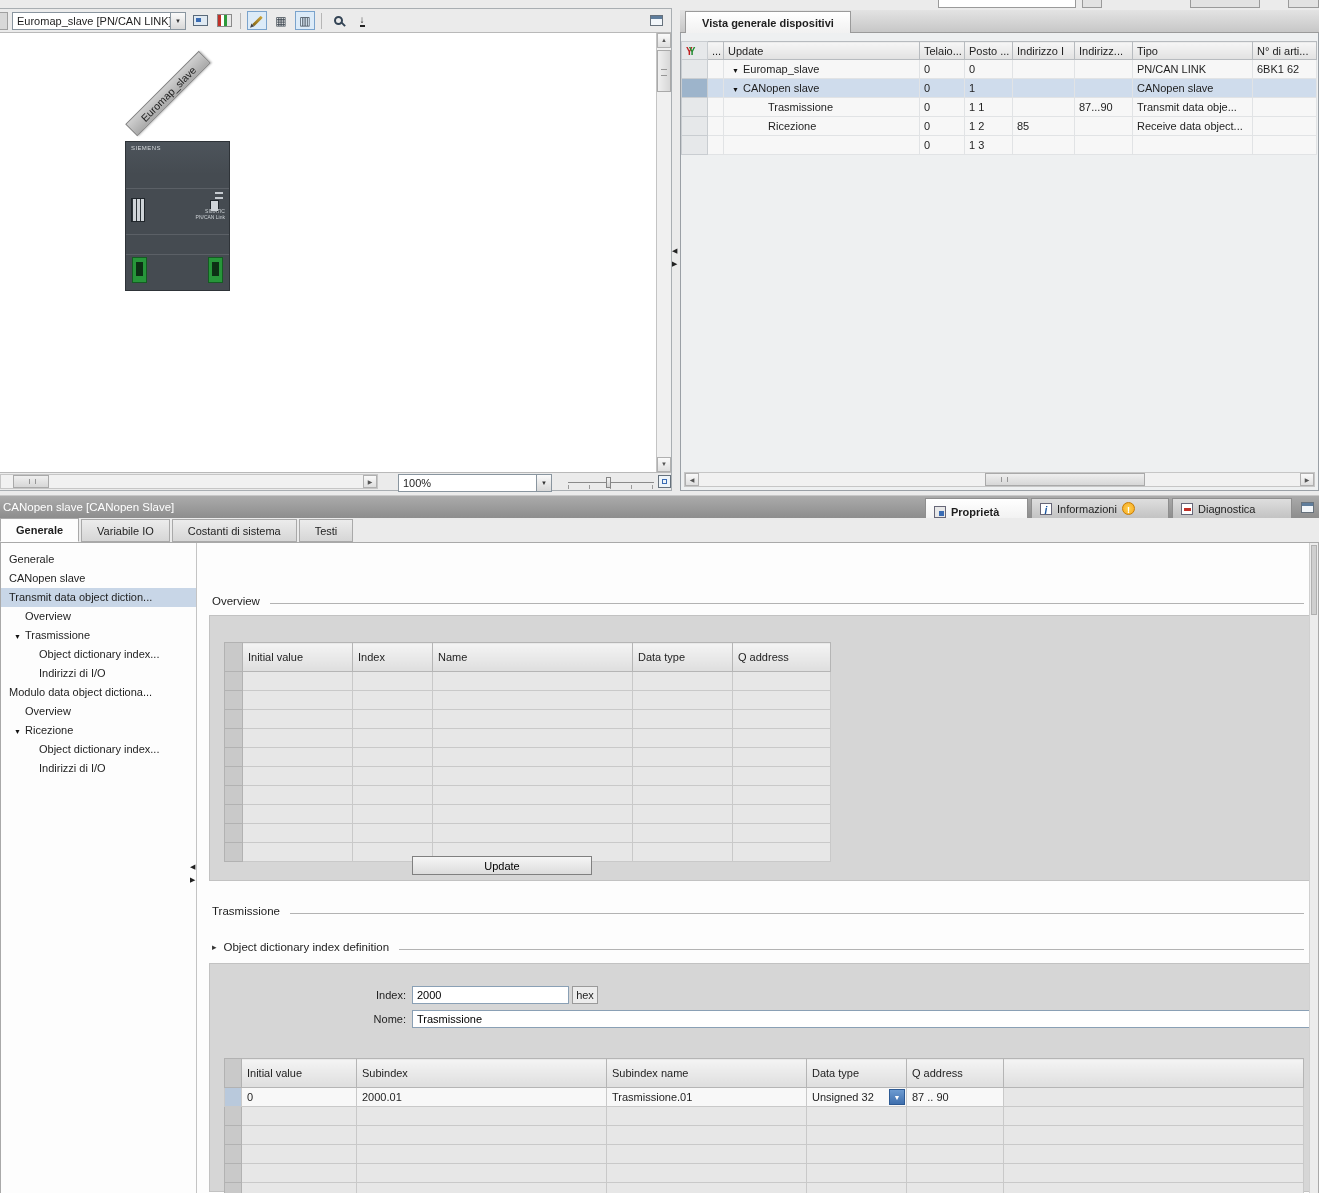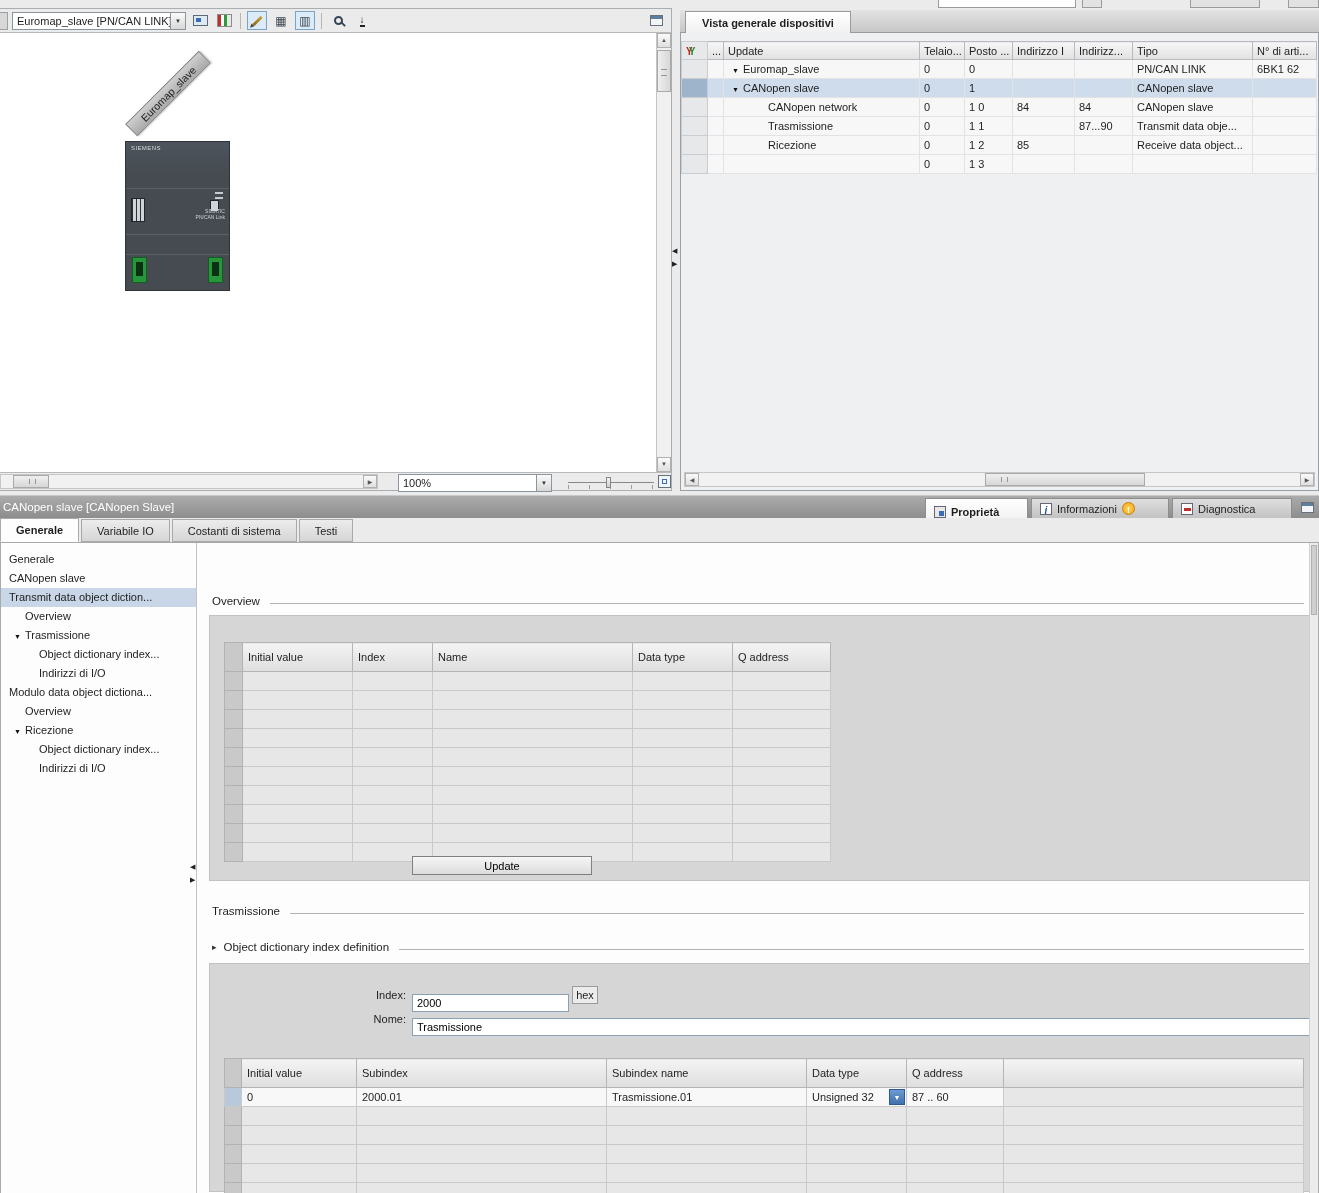--- a/index.html
+++ b/index.html
@@ -145,21 +145,21 @@
   #sub-table .addrow td { color:#8a8a8a; }
   .dtcell { position:relative; padding-right:18px !important; }
   .ddb { position:absolute; right:1px; top:1px; width:16px; height:16px; background:linear-gradient(#6d9bd1,#3f6fae); border:1px solid #2d5a94; color:#fff; text-align:center; }
   .ddb::before { content:"▼"; font-size:7px; line-height:15px; }
 
   #update-btn { position:absolute; left:202px; top:240px; width:180px; height:19px; background:linear-gradient(#f6f6f6,#dcdcdc); border:1px solid #808080; font-family:"Liberation Sans",sans-serif; font-size:11px; }
 
   .frow { position:absolute; left:0; right:0; height:18px; }
   #frow1 { top:22px; } #frow2 { top:46px; }
   .flabel { position:absolute; left:0; width:196px; text-align:right; line-height:18px; }
-  .finput { position:absolute; top:8px; height:18px; border:1px solid #8aa0b5; background:#fff; padding:0 4px; font-family:"Liberation Sans",sans-serif; font-size:11px; }
+  .finput { position:absolute; top:0; height:18px; border:1px solid #8aa0b5; background:#fff; padding:0 4px; font-family:"Liberation Sans",sans-serif; font-size:11px; }
   #index-input { left:202px; width:157px; }
   #nome-input { left:202px; width:898px; }
   .unitbox { position:absolute; left:362px; top:0; width:26px; height:18px; background:#ececec; border:1px solid #9a9a9a; text-align:center; line-height:16px; }
 
   .main-sb { position:absolute; right:0; top:0; bottom:0; width:9px; background:#ececec; border-left:1px solid #d0d0d0; }
   .main-sb .th { position:absolute; left:1px; right:1px; top:2px; height:70px; background:#cfcfcf; border:1px solid #b0b0b0; }
 </style>
 </head>
 <body>
 
@@ -302,31 +302,20 @@
           <td>0</td>
           <td>1</td>
           <td></td>
           <td></td>
           <td>CANopen slave</td>
           <td></td>
         </tr>
         <tr>
           <td class="g"></td>
             <td></td>
-          <td class="lv3">CANopen network</td>
-          <td>0</td>
-          <td>1 0</td>
-          <td>84</td>
-          <td>84</td>
-          <td>CANopen slave</td>
-          <td></td>
-        </tr>
-        <tr>
-          <td class="g"></td>
-            <td></td>
           <td class="lv3">Trasmissione</td>
           <td>0</td>
           <td>1 1</td>
           <td></td>
           <td>87...90</td>
           <td>Transmit data obje...</td>
           <td></td>
         </tr>
         <tr>
           <td class="g"></td>
@@ -565,21 +554,21 @@
               <th></th>
             </tr>
           </thead>
           <tbody>
             <tr>
               <td class="gsel"></td>
               <td class="v">0</td>
               <td class="v">2000.01</td>
               <td class="v">Trasmissione.01</td>
               <td class="v dtcell"><span>Unsigned 32</span><span class="ddb"></span></td>
-              <td class="v">87 .. 60</td>
+              <td class="v">87 .. 90</td>
               <td></td>
             </tr>
             <tr>
                 <td class="g"></td>
                 <td></td>
                 <td></td>
                 <td></td>
                 <td></td>
                 <td></td>
                 <td></td>

